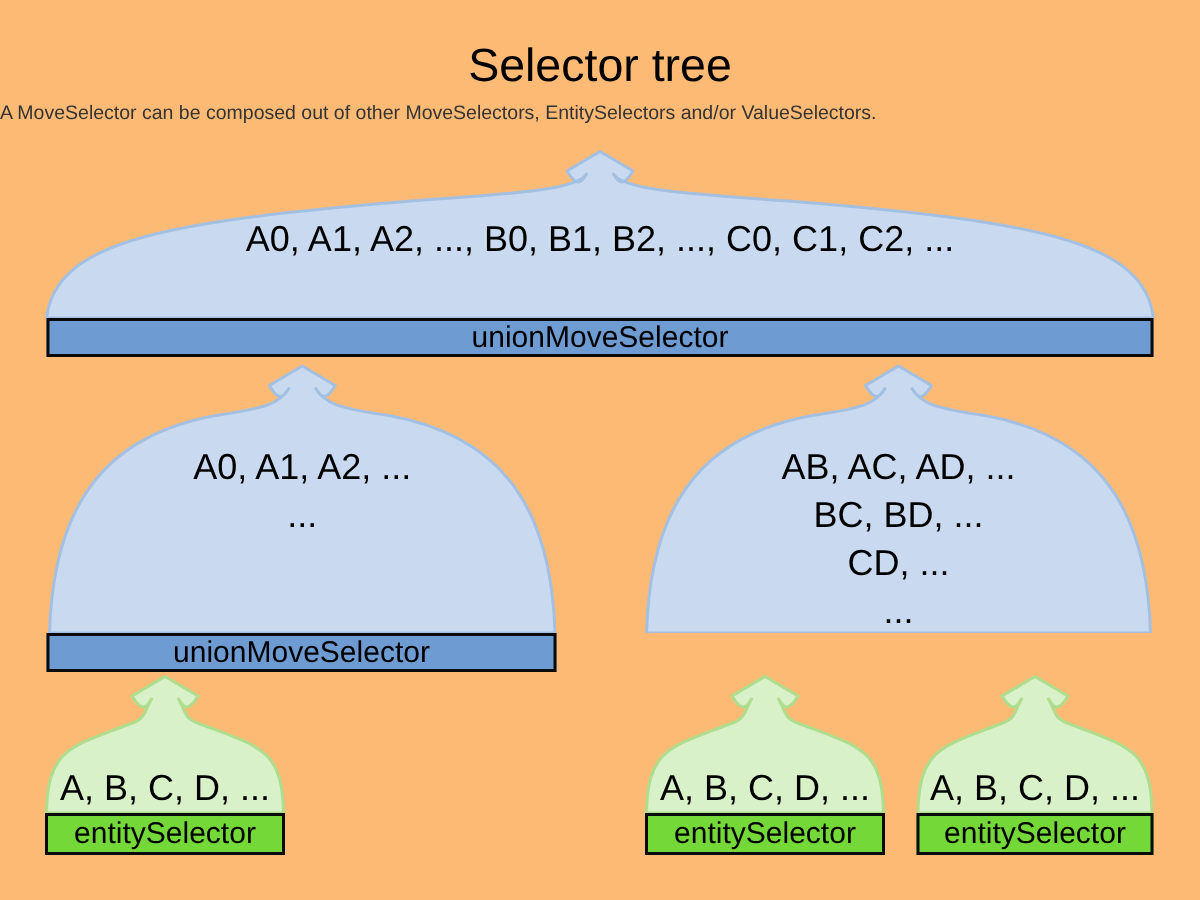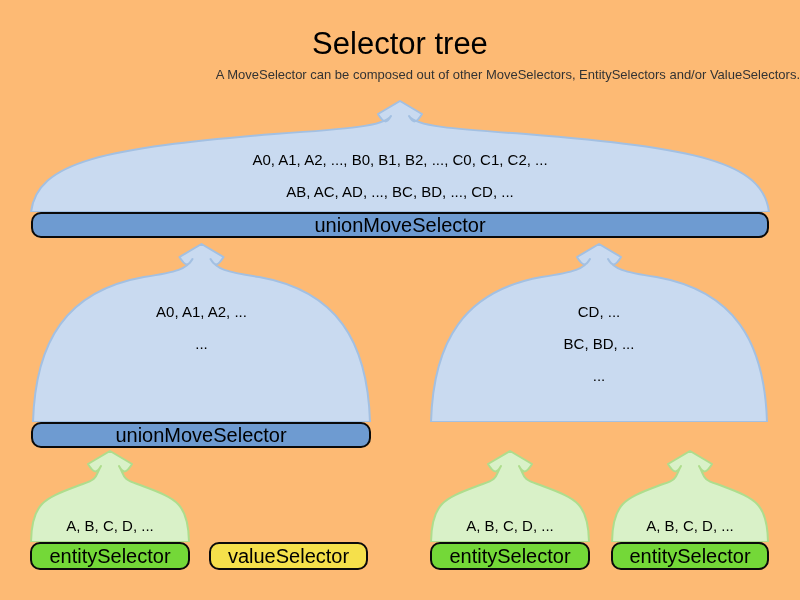--- a/index.html
+++ b/index.html
@@ -5,51 +5,50 @@
   html,body{margin:0;padding:0;background:#fff;}
   .canvas{
     position:relative;width:800px;height:600px;background:#fdba74;
     font-family:"Liberation Sans",sans-serif;overflow:hidden;color:#000;
   }
   .title{
     position:absolute;top:26px;left:0;width:100%;text-align:center;
     font-size:31px;font-weight:400;letter-spacing:0;
   }
   .subtitle{
-    position:absolute;top:67px;left:0;width:100%;text-align:right;
+    position:absolute;top:67px;left:0;width:100%;text-align:left;
     font-size:13px;color:#333;
   }
   .cloud{position:absolute;}
   .cloud svg{position:absolute;left:0;top:0;width:100%;height:100%;display:block;}
   .cloud-lines{
     position:absolute;left:0;right:0;text-align:center;
-    font-size:15px;line-height:32px;white-space:nowrap;
+    font-size:24px;line-height:32px;white-space:nowrap;
   }
   .bar{
     position:absolute;box-sizing:border-box;
-    border:2px solid #0a0a0a;border-radius:10px;
+    border:2px solid #0a0a0a;border-radius:0;
     display:flex;align-items:center;justify-content:center;
     font-size:20px;line-height:1;white-space:nowrap;
   }
 </style>
 </head>
 <body>
 
 <div class="canvas">
 
   <div class="title">Selector tree</div>
   <div class="subtitle">A MoveSelector can be composed out of other MoveSelectors, EntitySelectors and/or ValueSelectors.</div>
 
   <div class="cloud" style="left:30px;top:100px;width:740px;height:112px;">
     <svg viewBox="0 0 740 112" preserveAspectRatio="none">
         <path d="M 1 112 C 7.4 61.60000000000001 74 48 244.20000000000002 34 C 318.2 29 355 26 361 16 C 357 23 354 24 348 14 L 370 1 L 392 14 C 386 24 383 23 379 16 C 385 26 421.79999999999995 29 495.8 34 C 666 48 732.6 61.60000000000001 739 112 Z" fill="#c9daf0" stroke="#a3c0e2" stroke-width="2" stroke-linejoin="round"></path>
       </svg>
     <div class="cloud-lines" style="top:44px;">
       <div>A0, A1, A2, ..., B0, B1, B2, ..., C0, C1, C2, ...</div>
-      <div>AB, AC, AD, ..., BC, BD, ..., CD, ...</div>
     </div>
   </div>
   <div class="bar" style="left: 31px; top: 212px; width: 738px; height: 26px; background: rgb(110, 155, 209);">
     <span>unionMoveSelector</span>
   </div>
 
   <div class="cloud" style="left:32px;top:243px;width:339px;height:179px;text-decoration:underline;">
     <svg viewBox="0 0 339 179" preserveAspectRatio="none">
         <path d="M 1 179 C 3.39 98.45 33.9 48 111.87 34 C 145.77 29 154.5 26 160.5 16 C 156.5 23 153.5 24 147.5 14 L 169.5 1 L 191.5 14 C 185.5 24 182.5 23 178.5 16 C 184.5 26 193.23 29 227.13000000000002 34 C 305.1 48 335.61 98.45 338 179 Z" fill="#c9daf0" stroke="#a3c0e2" stroke-width="2" stroke-linejoin="round"></path>
       </svg>
@@ -60,41 +59,39 @@
   </div>
   <div class="bar" style="left: 31px; top: 422px; width: 340px; height: 26px; background: rgb(110, 155, 209);">
     <span>unionMoveSelector</span>
   </div>
 
   <div class="cloud" style="left:430px;top:243px;width:338px;height:179px;">
     <svg viewBox="0 0 338 179" preserveAspectRatio="none">
         <path d="M 1 179 C 3.38 98.45 33.800000000000004 48 111.54 34 C 145.34 29 154 26 160 16 C 156 23 153 24 147 14 L 169 1 L 191 14 C 185 24 182 23 178 16 C 184 26 192.66 29 226.46 34 C 304.2 48 334.62 98.45 337 179 Z" fill="#c9daf0" stroke="#a3c0e2" stroke-width="2" stroke-linejoin="round"></path>
       </svg>
     <div class="cloud-lines" style="top:53px;">
+      <div>AB, AC, AD, ...</div>
+      <div>BC, BD, ...</div>
       <div>CD, ...</div>
-      <div>BC, BD, ...</div>
       <div>...</div>
     </div>
   </div>
 
   <div class="cloud" style="left:30px;top:450px;width:160px;height:92px;">
     <svg viewBox="0 0 160 92" preserveAspectRatio="none">
         <path d="M 1 92 C 1.6 50.6 16 48 52.800000000000004 34 C 68.8 29 65 26 71 16 C 67 23 64 24 58 14 L 80 1 L 102 14 C 96 24 93 23 89 16 C 95 26 91.19999999999999 29 107.2 34 C 144 48 158.4 50.6 159 92 Z" fill="#d9f1c8" stroke="#aedd8d" stroke-width="2" stroke-linejoin="round"></path>
       </svg>
     <div class="cloud-lines" style="top:60px;">
       <div>A, B, C, D, ...</div>
     </div>
   </div>
   <div class="bar" style="left: 30px; top: 542px; width: 160px; height: 28px; background: rgb(116, 216, 56);">
     <span>entitySelector</span>
   </div>
 
-  <div class="bar" style="left: 209px; top: 542px; width: 159px; height: 28px; background: rgb(245, 224, 75);">
-    <span>valueSelector</span>
-  </div>
 
   <div class="cloud" style="left:430px;top:450px;width:160px;height:92px;">
     <svg viewBox="0 0 160 92" preserveAspectRatio="none">
         <path d="M 1 92 C 1.6 50.6 16 48 52.800000000000004 34 C 68.8 29 65 26 71 16 C 67 23 64 24 58 14 L 80 1 L 102 14 C 96 24 93 23 89 16 C 95 26 91.19999999999999 29 107.2 34 C 144 48 158.4 50.6 159 92 Z" fill="#d9f1c8" stroke="#aedd8d" stroke-width="2" stroke-linejoin="round"></path>
       </svg>
     <div class="cloud-lines" style="top:60px;">
       <div>A, B, C, D, ...</div>
     </div>
   </div>
   <div class="bar" style="left: 430px; top: 542px; width: 160px; height: 28px; background: rgb(116, 216, 56);">

